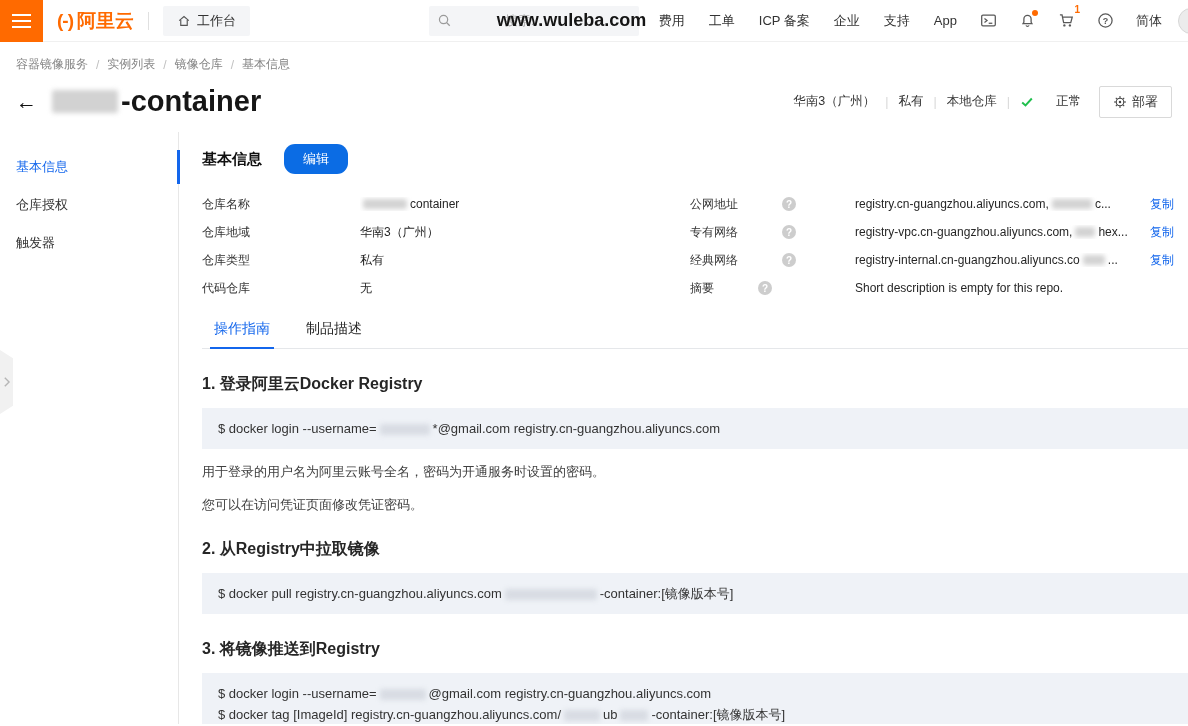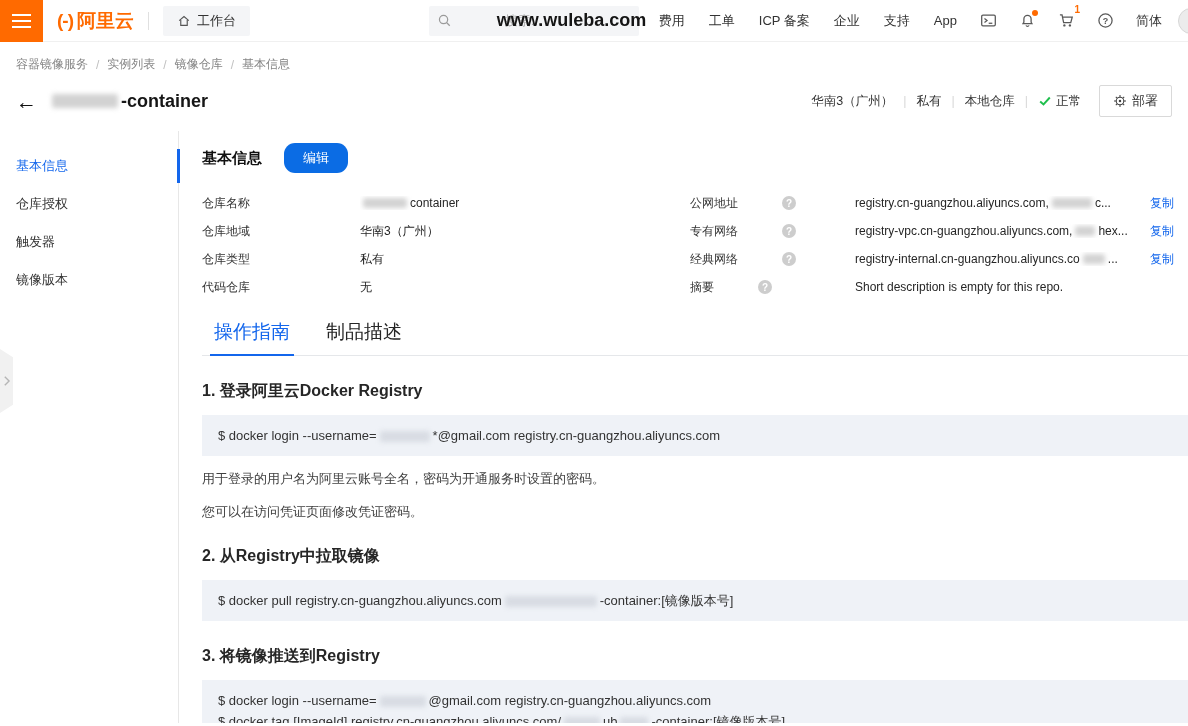--- a/index.html
+++ b/index.html
@@ -36,24 +36,24 @@
     margin-left:16px; margin-right:-16px; flex:none; }
 
   
   .breadcrumb { padding:14px 16px 0; font-size:12px; color:#848484; display:flex; gap:8px; align-items:center; }
   .breadcrumb .sep { color:#c0c0c0; }
   .breadcrumb span[data-interactable="true"] { cursor:pointer; }
 
   
   .page-header { display:flex; align-items:center; padding:12px 16px 0; }
   .back { font-size:21px; font-weight:700; color:#111; cursor:pointer; margin-right:12px; line-height:1; }
-  .page-title { font-size:18px; font-weight:600; color:#161616; display:flex; align-items:center; }
+  .page-title { font-size:29px; font-weight:600; color:#161616; display:flex; align-items:center; }
   .hdr-meta { margin-left:auto; display:flex; align-items:center; font-size:12.5px; color:#333; }
   .hdr-meta .vsep { color:#d8d8d8; margin:0 10px; }
-  .status { display:flex; align-items:center; gap:4px; }
+  .status { display:flex; align-items:center; gap:22px; }
   .deploy-btn { margin-left:18px; display:flex; align-items:center; gap:5px; background:#fff;
     border:1px solid #d9d9d9; padding:6px 13px; font-size:13px; color:#333; cursor:pointer; border-radius:2px; }
 
   
   .content { display:flex; margin-top:14px; position:relative; height:calc(726px - 134px); }
   .sidebar { width:179px; flex:none; border-right:1px solid #e7e7e7; padding-top:16px; }
   .side-item { position:relative; padding:10px 16px; font-size:13px; color:#333; cursor:pointer; }
   .side-item.active { color:#1366ec; }
   .side-item.active::after { content:""; position:absolute; right:-2px; top:2px; bottom:2px;
     width:3px; background:#1366ec; }
@@ -76,21 +76,21 @@
   .fvalue { color:#262626; white-space:nowrap; overflow:hidden; display:flex; align-items:center; }
   .fcol-right .fvalue { flex:1; }
   .copy-link { margin-left:8px; color:#1366ec; cursor:pointer; flex:none; }
   .help { width:14px; height:14px; border-radius:50%; background:#cdcdcd; color:#fff; font-size:10px;
     font-weight:700; display:inline-flex; align-items:center; justify-content:center; cursor:pointer; }
 
   .blur { display:inline-block; height:0.8em; background:#d2d2d2; border-radius:2px;
     filter:blur(2.5px); vertical-align:middle; margin:0 3px; }
 
   .tabs { display:flex; gap:36px; margin-top:18px; border-bottom:1px solid #e5e7ea; padding-left:12px; }
-  .tab { font-size:19px; padding-bottom:10px; cursor:pointer; color:#262626; position:relative; }
+  .tab { font-size:14px; padding-bottom:10px; cursor:pointer; color:#262626; position:relative; }
   .tab.active { color:#1366ec; }
   .tab.active::after { content:""; position:absolute; left:-4px; right:-4px; bottom:-1px; height:2px; background:#1366ec; }
 
   .guide h3 { font-size:16px; font-weight:600; color:#262626; margin:25px 0 13px; }
   .codeblock { background:#eff2f7; padding:10px 16px; font-family:Liberation Sans, sans-serif;
     font-size:13px; color:#333; line-height:21px; }
   .codeblock .blur { background:#d8dce3; }
   .guide p { font-size:13px; color:#404040; margin:13px 0; line-height:1.5; }
 
   svg { display:block; }
@@ -222,21 +222,20 @@
       <span data-interactable="false">部署</span>
     </button>
   </div>
 </div>
 
 <div class="content" data-interactable="false">
   <aside class="sidebar" data-interactable="false">
     <div class="side-item active" data-interactable="true">基本信息</div>
     <div class="side-item" data-interactable="true">仓库授权</div>
     <div class="side-item" data-interactable="true">触发器</div>
-    <div class="side-item" data-interactable="true">镜像版本</div>
   </aside>
   <div class="collapse-handle" data-interactable="true">
     <svg width="9" height="12" viewBox="0 0 10 14" fill="none" stroke="#b5b5b5" stroke-width="1.6">
       <polyline points="3,2 8,7 3,12"></polyline>
     </svg>
   </div>
 
   <main data-interactable="false">
     <div class="info-header" data-interactable="false">
       <span class="info-title" data-interactable="false">基本信息</span>

